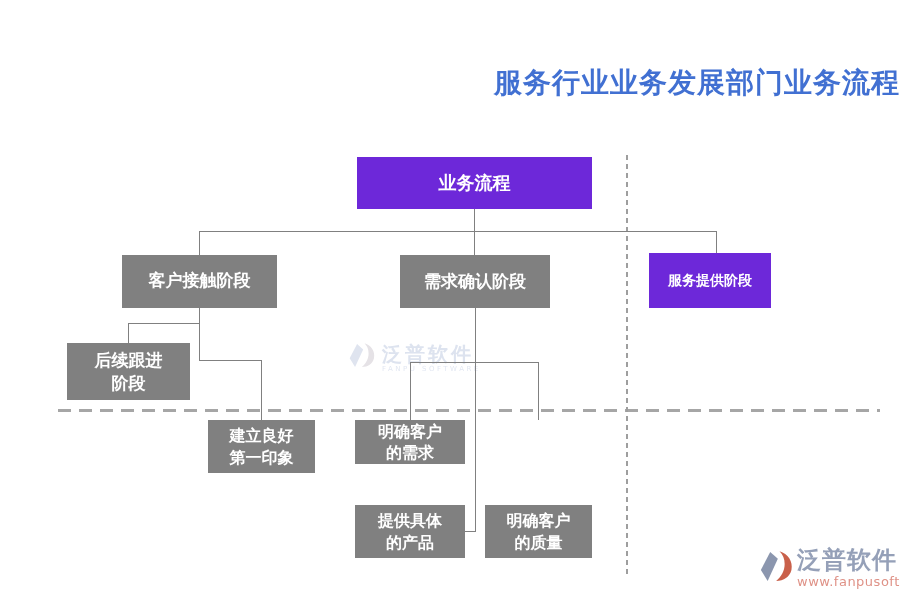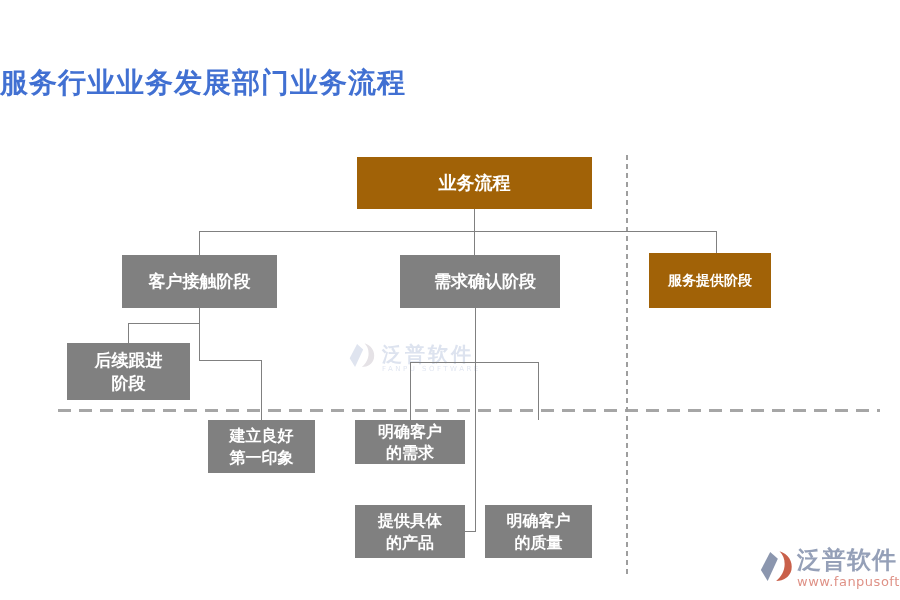--- a/index.html
+++ b/index.html
@@ -1,28 +1,28 @@
 <!DOCTYPE html>
 <html><head>
 <meta charset="utf-8">
 <style>
   html,body{margin:0;padding:0;background:#fff;}
   .canvas{position:relative;width:900px;height:600px;background:#ffffff;overflow:hidden;
           font-family:"DejaVu Sans","Liberation Sans",sans-serif;}
-  .title{position:absolute;left:0;top:64px;width:100%;text-align:left;
+  .title{position:absolute;left:0;top:64px;width:100%;text-align:right;
          font-size:28px;font-weight:bold;color:#4170d2;letter-spacing:1px;z-index:3;}
   
   .node{position:absolute;display:flex;align-items:center;justify-content:center;
         color:#ffffff;font-weight:bold;text-align:center;white-space:pre-line;
         line-height:1.32;z-index:2;}
-  .blue{background:#a16207;}
+  .blue{background:#6d28d9;}
   .gray{background:#808080;}
   #n-root{left:357px;top:157px;width:235px;height:52px;font-size:18px;}
-  #n-contact{left:122px;top:255px;width:155px;height:53px;font-size:17px;}
-  #n-demand{left:400px;top:255px;width:150px;height:53px;font-size:17px;padding-left:10px;}
+  #n-contact{left:122px;top:255px;width:155px;height:53px;font-size:17px;font-family:Liberation Serif, serif;}
+  #n-demand{left:400px;top:255px;width:150px;height:53px;font-size:17px;}
   #n-provide{left:649px;top:253px;width:122px;height:55px;font-size:14px;}
   #n-followup{left:67px;top:343px;width:123px;height:57px;font-size:17px;}
   #n-impression{left:208px;top:420px;width:107px;height:53px;font-size:16px;}
   #n-needs{left:355px;top:420px;width:110px;height:44px;font-size:16px;}
   #n-content{left:485px;top:420px;width:106px;height:53px;font-size:16px;}
   #n-product{left:355px;top:505px;width:110px;height:53px;font-size:16px;}
   #n-quality{left:485px;top:505px;width:107px;height:53px;font-size:16px;}
   
   .line{position:absolute;background:#808080;z-index:1;}
   #l1{left:474px;top:209px;width:1px;height:22px;}

